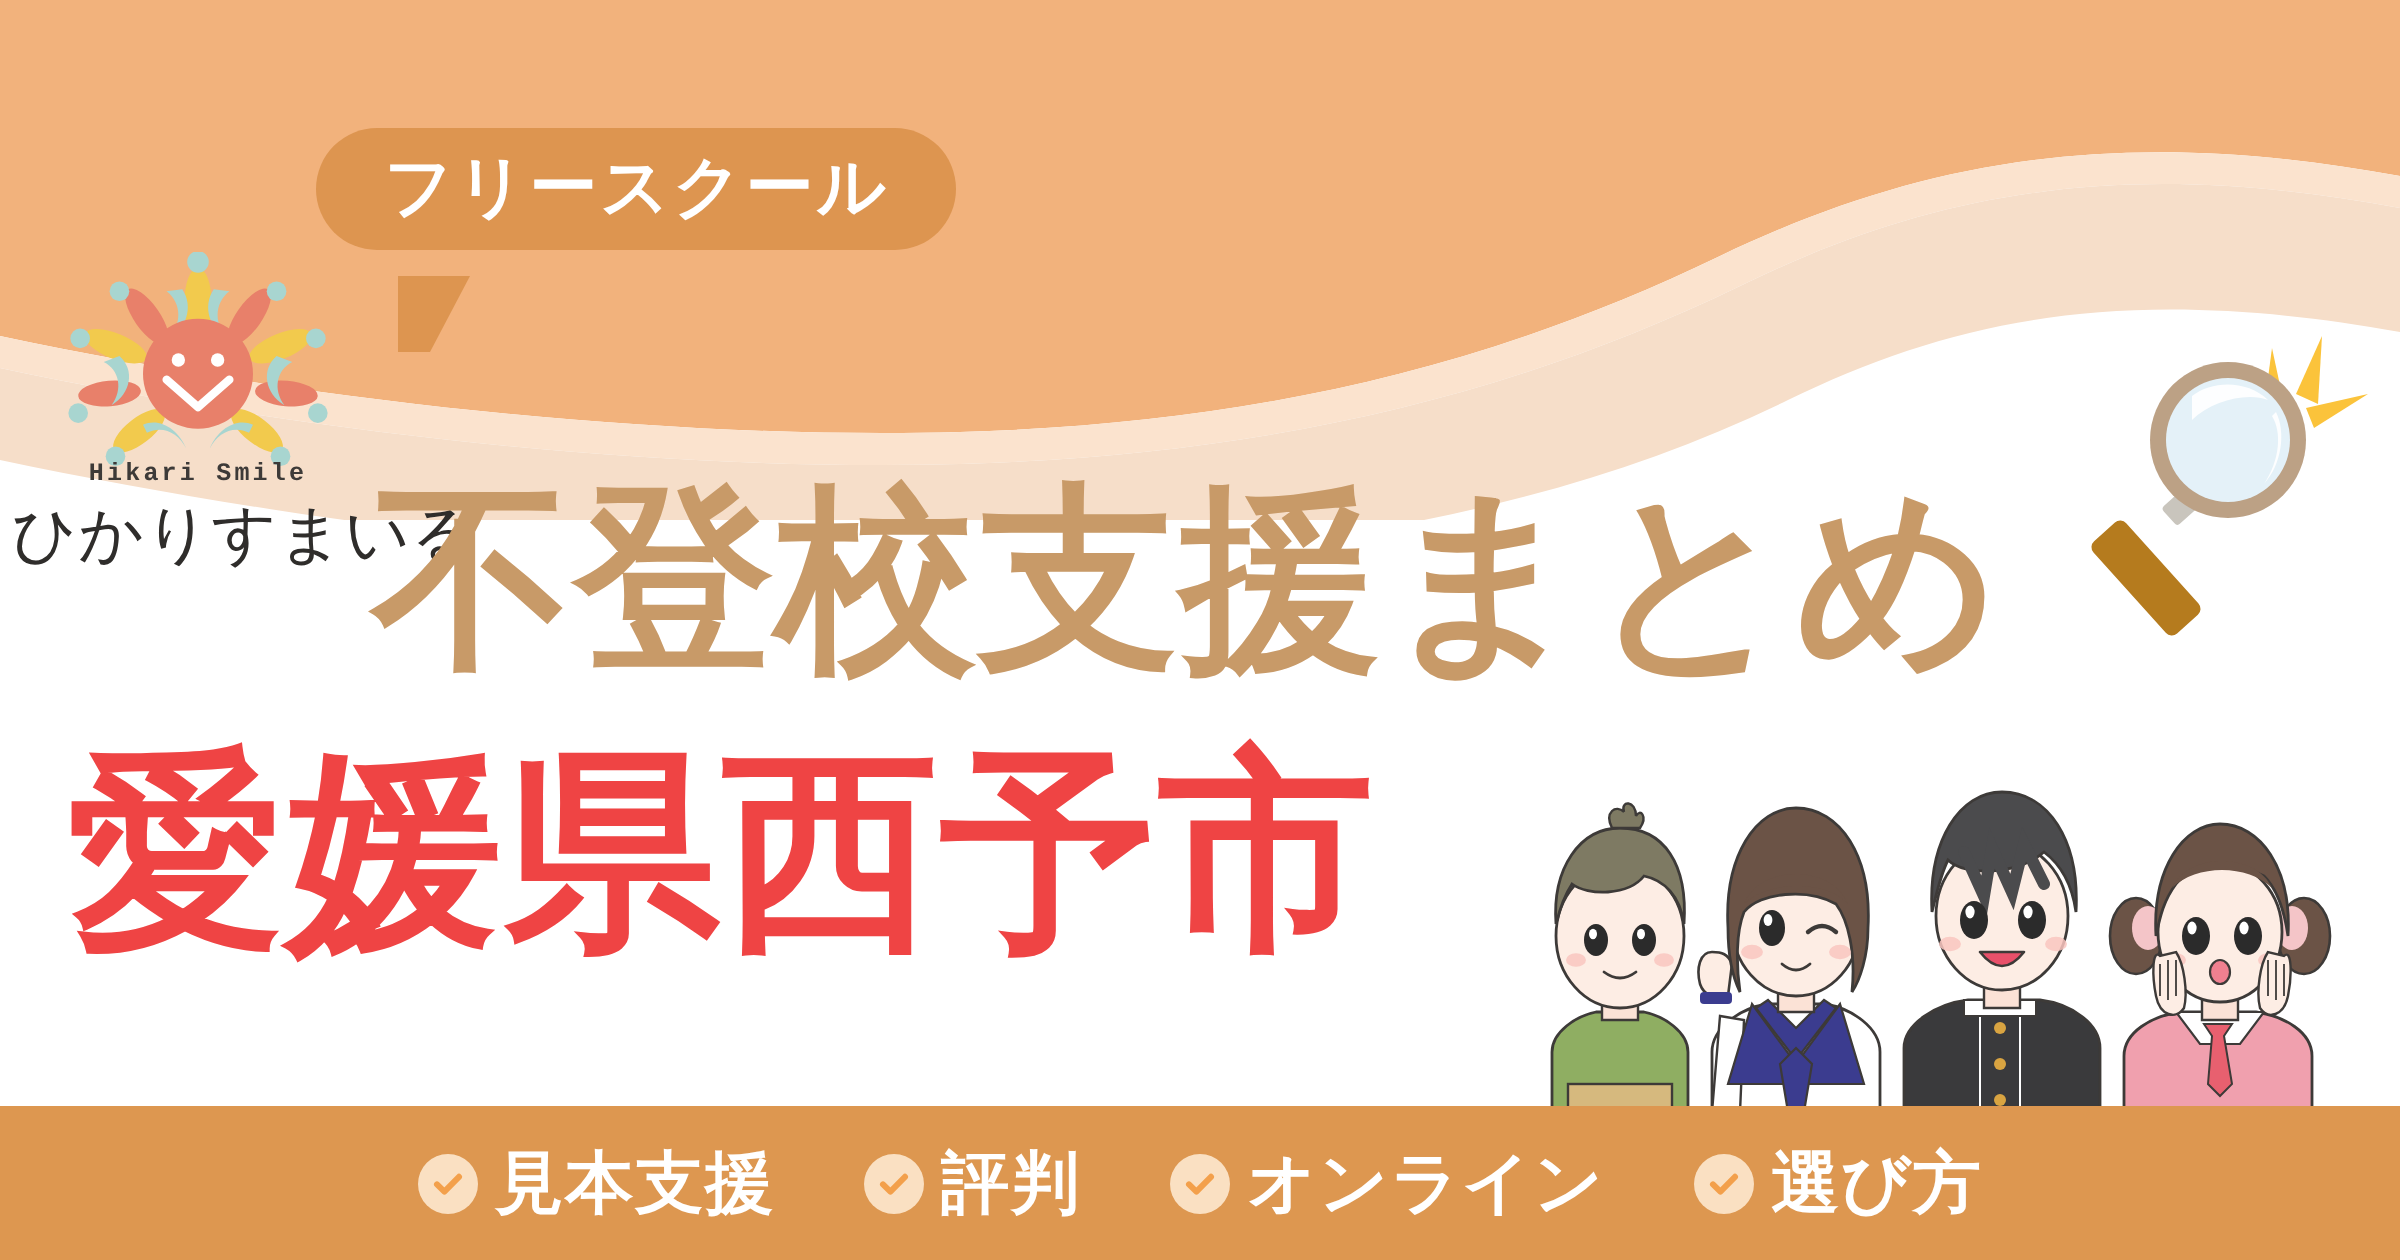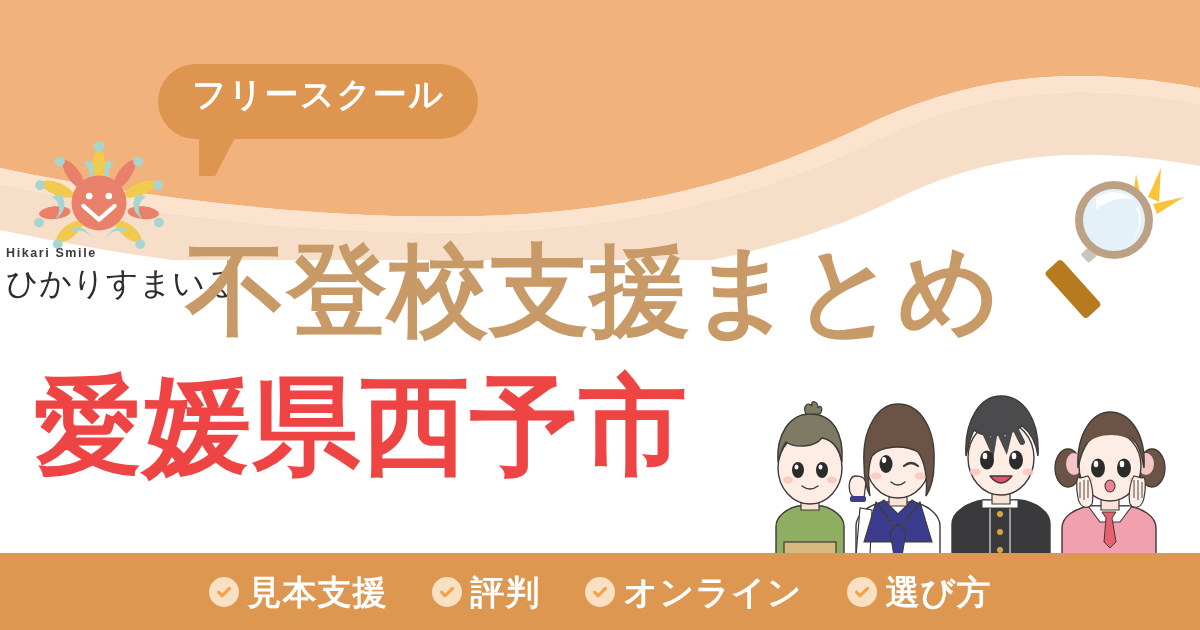--- a/index.html
+++ b/index.html
@@ -24,23 +24,24 @@
     top: 0; left: 0;
     width: 1200px;
     height: 260px;
     pointer-events: none;
   }
 
   
   .logo-block {
     position: absolute;
     left: 6px;
-    top: 142px;
+    top: 126px;
     width: 186px;
-    text-align: left;
+    text-align: center;
+    font-family: Liberation Mono, monospace;
   }
   .logo-mark {
     width: 140px;
     height: 110px;
     margin: 0 auto;
     display: block;
   }
   .logo-en {
     font-size: 12.5px;
     letter-spacing: 1.6px;
@@ -56,21 +57,21 @@
     margin-top: 2px;
     white-space: nowrap;
     font-weight: 500;
   }
 
   
   .bubble {
     position: absolute;
     left: 158px;
     top: 64px;
-    padding: 13px 34px 28px 34px;
+    padding: 13px 34px 14px 34px;
     background: #DD9550;
     border-radius: 40px;
     color: #ffffff;
     font-size: 34px;
     font-weight: bold;
     letter-spacing: 1.5px;
     line-height: 1;
     white-space: nowrap;
   }
   .bubble-tail {

